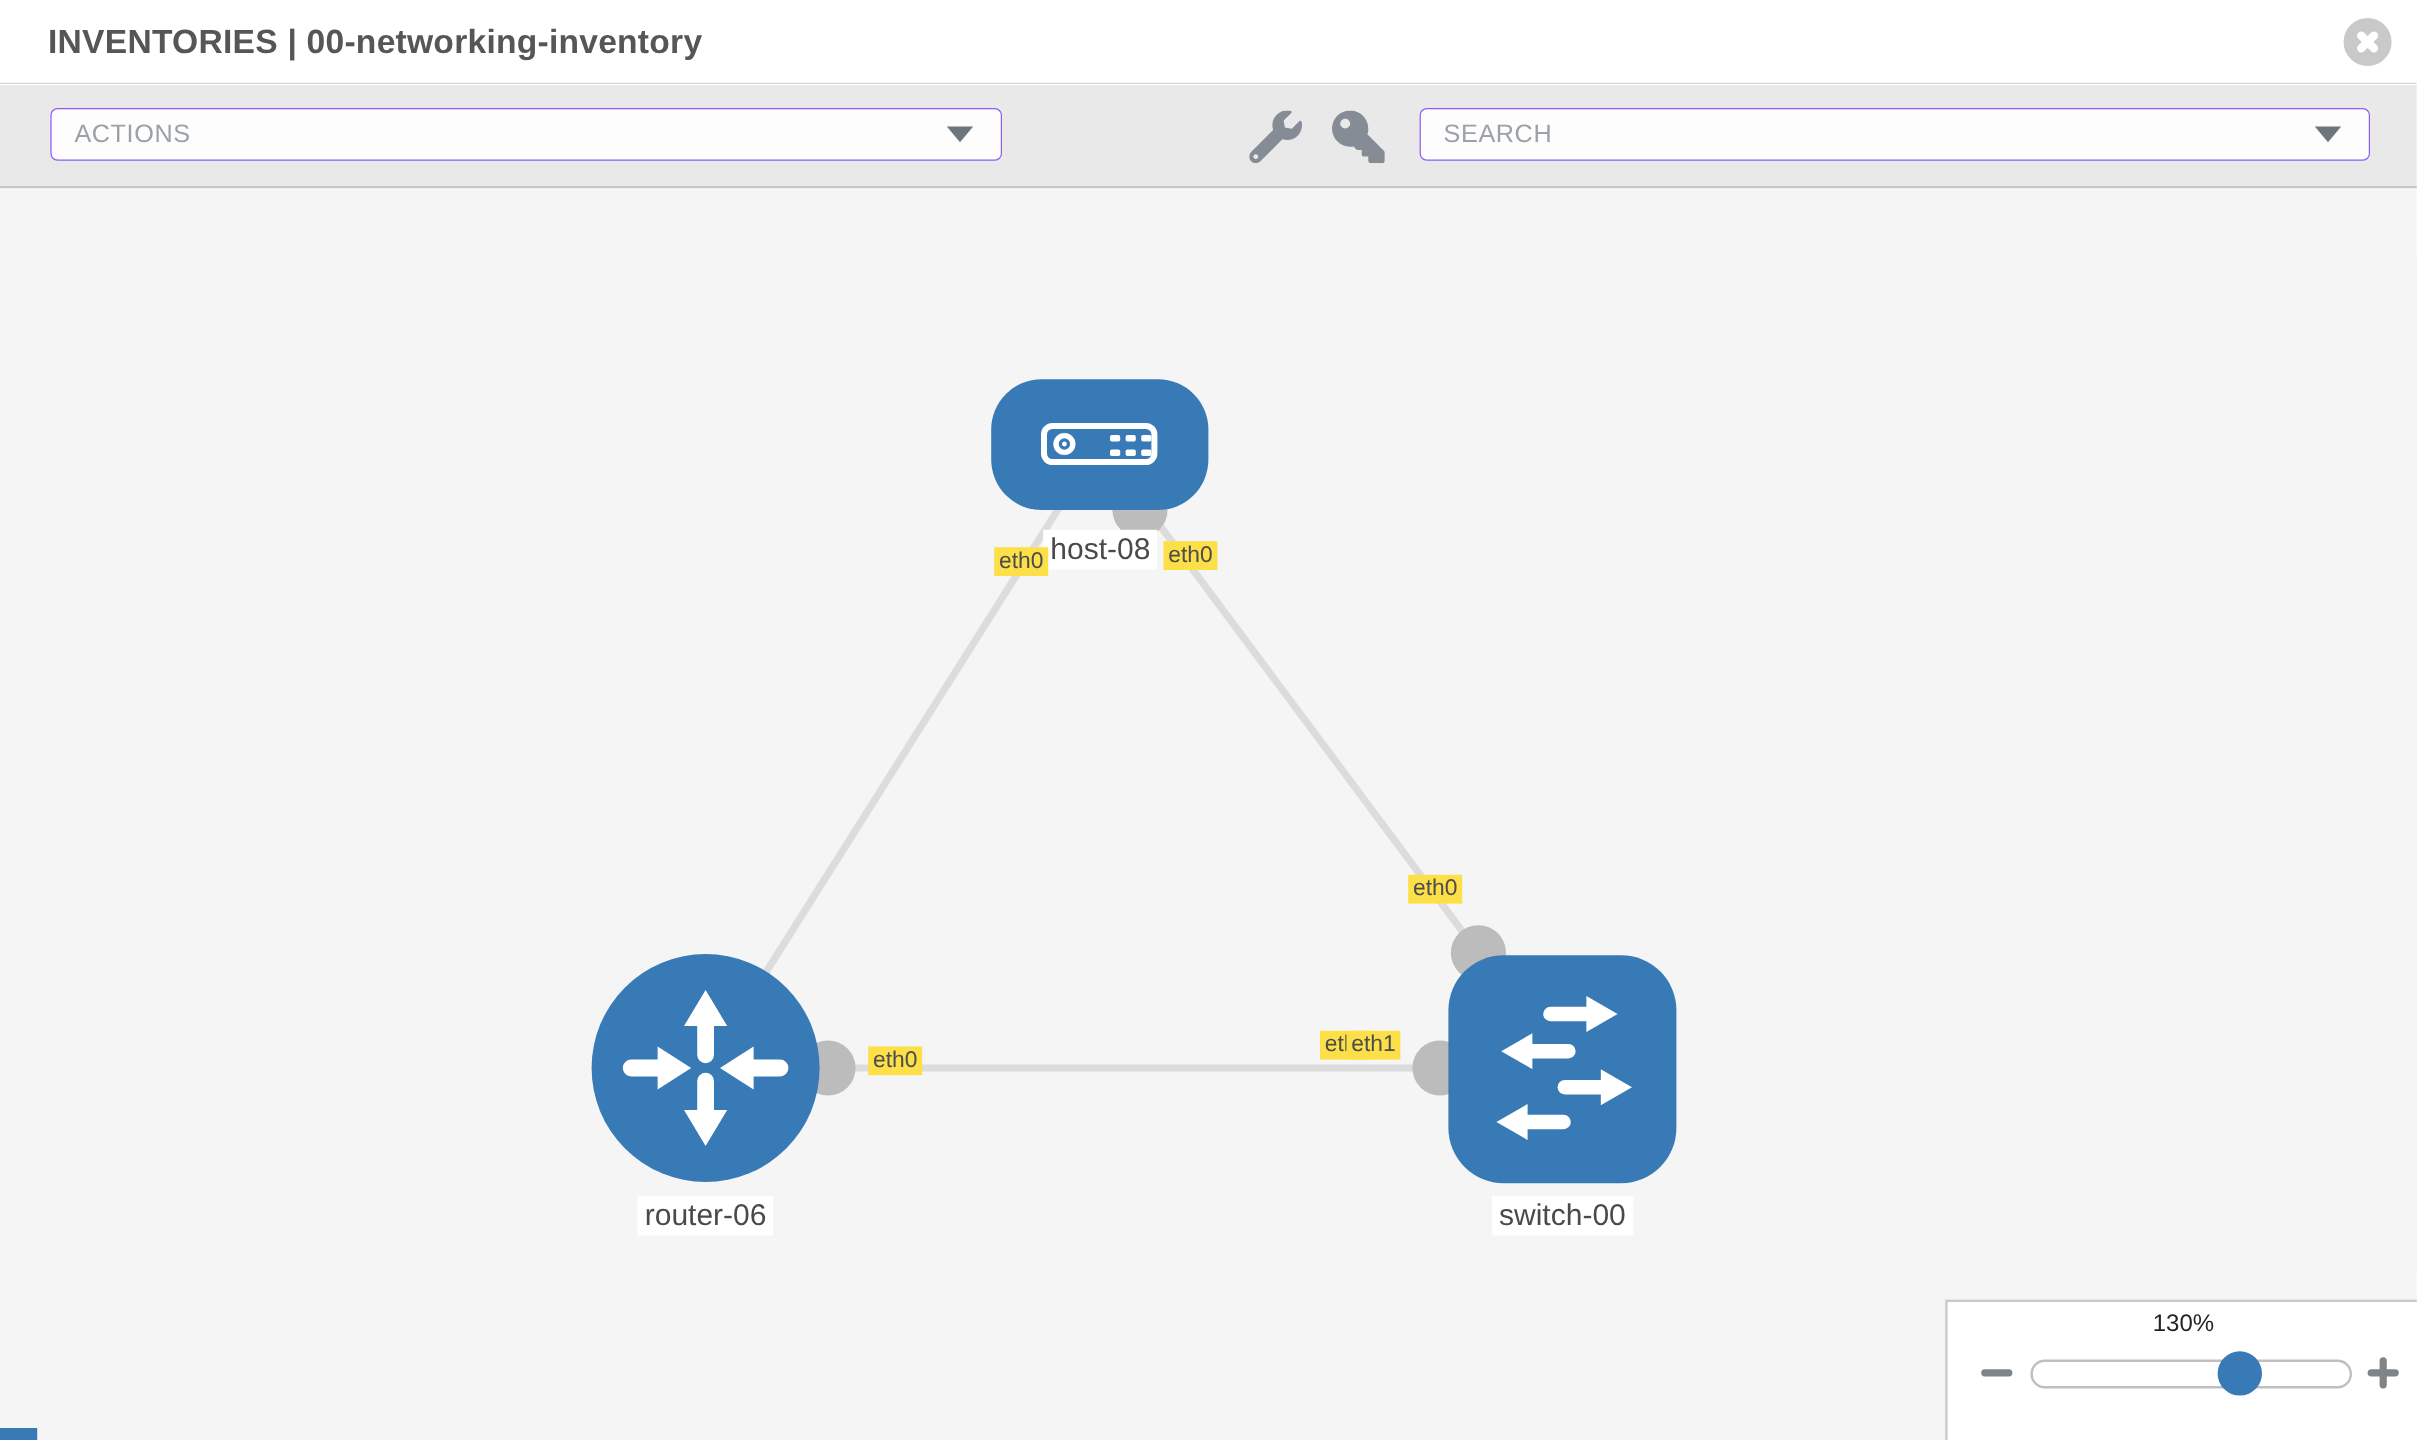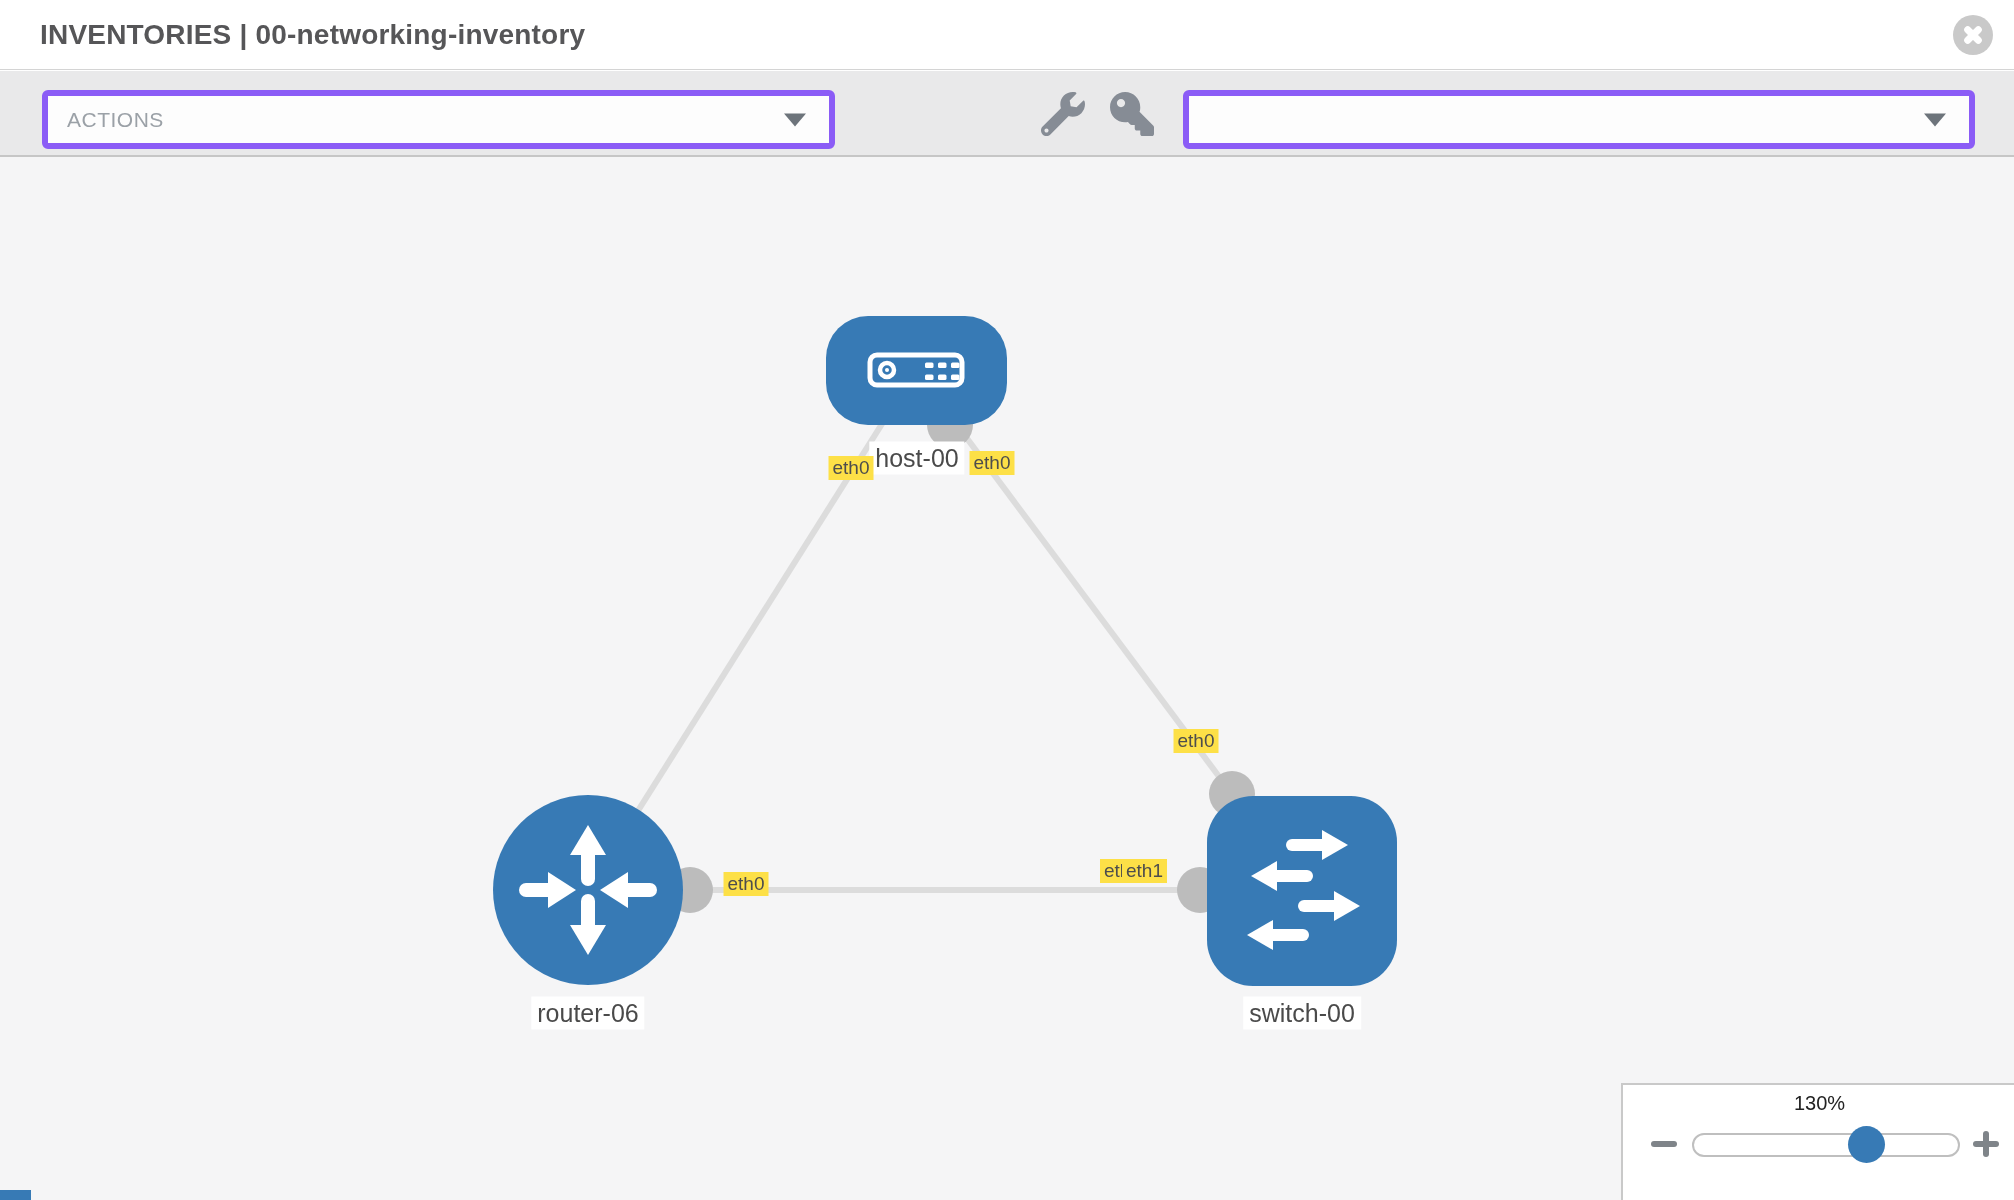--- a/index.html
+++ b/index.html
@@ -15,22 +15,22 @@
   .close-btn { position:absolute; right:21px; top:15px; width:40px; height:40px;
                border-radius:50%; background:#c9c9c9; cursor:pointer; }
   .close-btn .bar { position:absolute; left:50%; top:50%; width:22px; height:7px;
                     background:#fff; border-radius:4px; }
   .close-btn .bar.a { transform:translate(-50%,-50%) rotate(45deg); }
   .close-btn .bar.b { transform:translate(-50%,-50%) rotate(-45deg); }
 
   
   .toolbar { position:absolute; left:0; top:71px; width:2014px; height:86px;
              background:#e9e9ea; border-bottom:2px solid #c6c6c6; }
-  .select-box { position:absolute; top:19px; height:59px; background:#fdfdfd;
-                border:6px solid #8b5cf6; border-radius:6px; }
+  .select-box { position:absolute; top:19px; height:44px; background:#fdfdfd;
+                border:1px solid #8b5cf6; border-radius:6px; }
   .select-box.actions { left:42px; width:793px; }
   .select-box.search  { left:1183px; width:792px; }
   .select-label { position:absolute; left:19px; top:50%; transform:translateY(-50%);
                   font-size:21px; color:#9ba1a7; letter-spacing:.5px; }
   .caret { position:absolute; right:23px; top:50%; transform:translateY(-50%);
            width:0; height:0; border-left:11px solid transparent;
            border-right:11px solid transparent; border-top:13px solid #6d747b; }
   .search-input { position:absolute; left:0; top:0; width:740px; height:100%;
                   border:none; outline:none; background:transparent; padding-left:19px;
                   font-size:21px; color:#44484c; letter-spacing:.5px;
@@ -99,20 +99,21 @@
     </div>
     <div class="tool-icon key">
       <svg viewBox="0 0 512 512">
           <g transform="scale(-1,1) translate(-512,0)">
             <path d="M512 176.001C512 273.203 433.202 352 336 352c-11.22 0-22.19-1.062-32.827-3.069l-24.012 27.014A23.999 23.999 0 0 1 261.223 384H224v40c0 13.255-10.745 24-24 24h-40v40c0 13.255-10.745 24-24 24H24c-13.255 0-24-10.745-24-24v-78.059c0-6.365 2.529-12.47 7.029-16.971l161.802-161.802C163.108 219.814 160 198.261 160 176 160 78.798 238.797.001 335.999 0 433.488-.001 512 78.511 512 176.001zM336 128c0 26.51 21.49 48 48 48s48-21.49 48-48-21.49-48-48-48-48 21.49-48 48z"></path>
           </g>
         </svg>
     </div>
 
     <div class="select-box search">
+      <input class="search-input" type="text" placeholder="SEARCH" style="">
       <span class="caret"></span>
     </div>
   </div>
 
   <div class="canvas">
 
     <svg class="graph-svg" width="2014" height="1043" viewBox="0 0 2014 1043">
 
       <g stroke="#dcdcdc" stroke-width="6">
         <line x1="916" y1="213" x2="588" y2="733"></line>
@@ -166,21 +167,21 @@
           <line x1="1307" y1="719" x2="1273" y2="719"></line>
           <polygon points="1251,719 1277,704 1277,734" stroke="none"></polygon>
           <line x1="1304" y1="749" x2="1338" y2="749"></line>
           <polygon points="1360,749 1334,734 1334,764" stroke="none"></polygon>
           <line x1="1303" y1="778" x2="1269" y2="778"></line>
           <polygon points="1247,778 1273,763 1273,793" stroke="none"></polygon>
         </g>
       </g>
     </svg>
 
-    <div class="node-label" style="left:917px; top:301px;">host-00</div>
+    <div class="node-label" style="left:917px; top:301px;">host-08</div>
     <div class="node-label" style="left:588px; top:856px;">router-06</div>
     <div class="node-label" style="left:1302px; top:856px;">switch-00</div>
 
     <div class="if-label" style="left:851px; top:311px;">eth0</div>
     <div class="if-label" style="left:992px; top:306px;">eth0</div>
     <div class="if-label" style="left:746px; top:727px;">eth0</div>
     <div class="if-label" style="left:1196px; top:584px;">eth0</div>
     <div class="if-label abs" style="left:1100px; top:702px; z-index:1;">eth0</div>
     <div class="if-label abs" style="left:1122px; top:702px; z-index:2;">eth1</div>
   </div>

